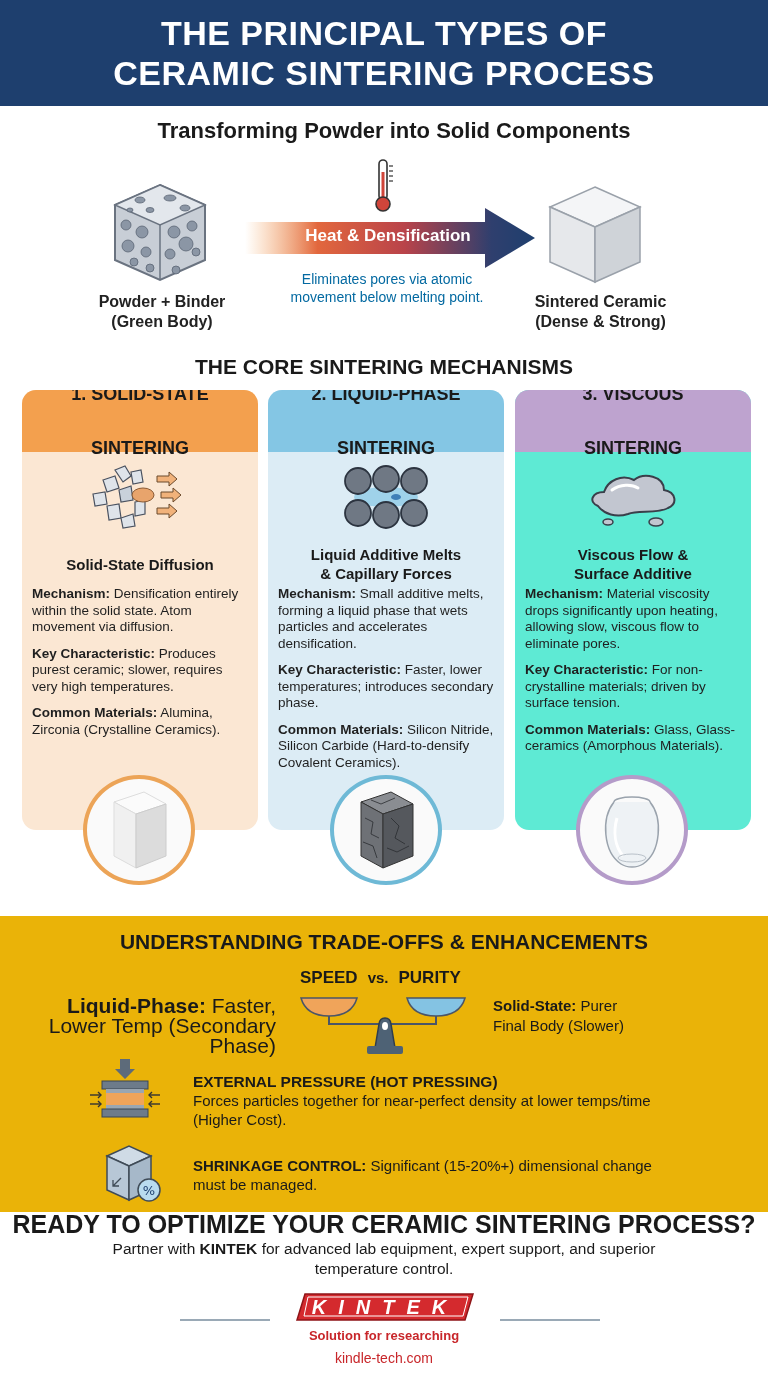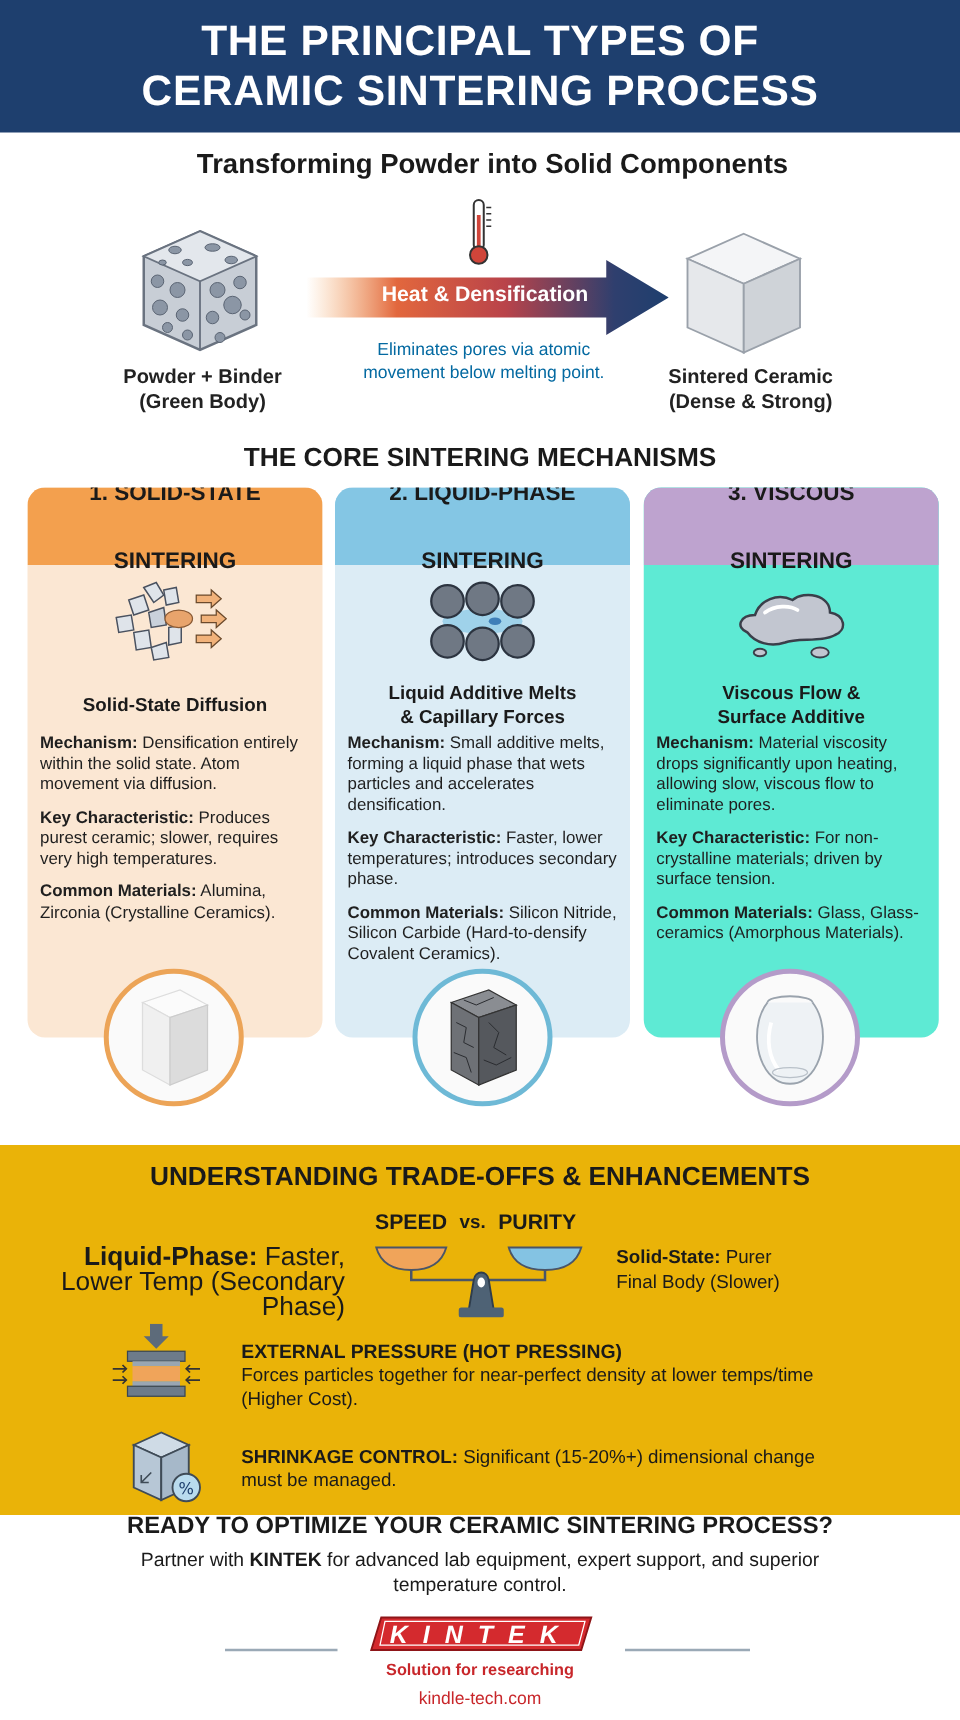--- a/index.html
+++ b/index.html
@@ -51,21 +51,21 @@
   .lp-text { position: absolute; top: 80px; left: 20px; width: 256px; text-align: right; font-size: 21px; line-height: 20px; }
   .ss-text { position: absolute; top: 80px; left: 493px; width: 220px; text-align: left; font-size: 15px; line-height: 20px; }
   .scale { position: absolute; top: 72px; left: 295px; width: 180px; height: 66px; }
   .press-icon { position: absolute; left: 90px; top: 143px; width: 70px; height: 68px; }
   .press-text { position: absolute; left: 193px; top: 156px; width: 470px; font-size: 15px; line-height: 19px; }
   .press-text .hd { font-weight: 700; font-size: 15.5px; }
   .box-icon { position: absolute; left: 103px; top: 226px; width: 62px; height: 62px; }
   .shrink-text { position: absolute; left: 193px; top: 240px; width: 470px; font-size: 15px; line-height: 19px; }
   .shrink-text b { font-weight: 700; }
 
-  .cta-title { position: absolute; top: 1210px; left: 0; width: 768px; text-align: center; font-size: 19px; font-weight: 700; }
+  .cta-title { position: absolute; top: 1210px; left: 0; width: 768px; text-align: center; font-size: 25px; font-weight: 700; }
   .cta-text { position: absolute; top: 1239px; left: 84px; width: 600px; text-align: center; font-size: 15.5px; line-height: 20px; }
   .cta-text b { font-weight: 700; }
 
   .divider { position: absolute; top: 1319px; height: 2px; background: #9aa9b6; }
   .divider.l { left: 180px; width: 90px; }
   .divider.r { left: 500px; width: 100px; }
   .logo { position: absolute; left: 295px; top: 1292px; width: 180px; height: 30px; }
   .logo-tag { position: absolute; top: 1328px; left: 284px; width: 200px; text-align: center; color: #c8262a; font-weight: 700; font-size: 13px; }
   .logo-url { position: absolute; top: 1350px; left: 284px; width: 200px; text-align: center; color: #c8262a; font-size: 14px; }
 </style>

